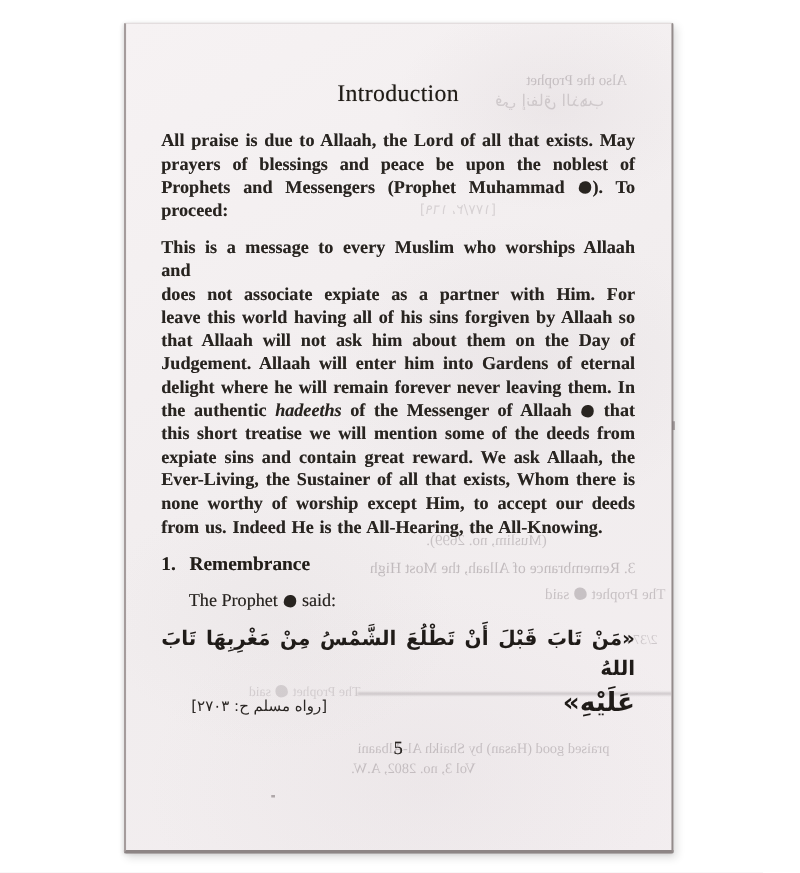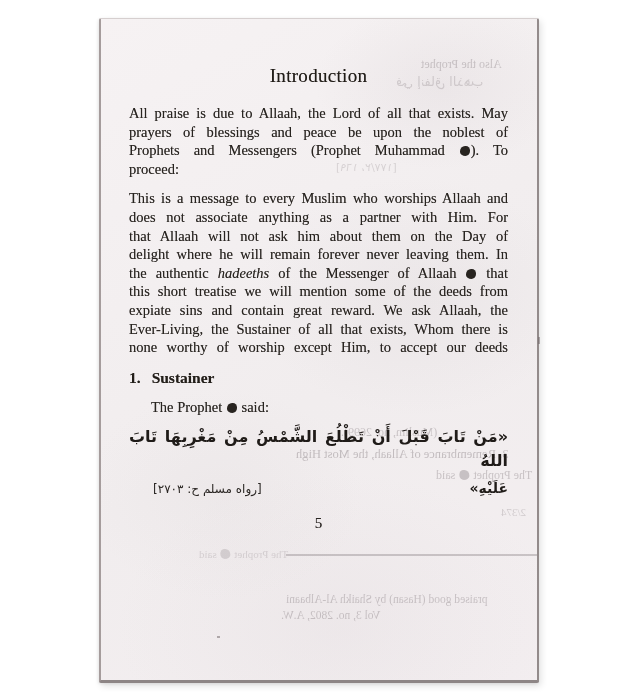--- a/index.html
+++ b/index.html
@@ -32,30 +32,30 @@
   .bleed-rule{position:absolute;background:#7d7478;filter:blur(0.7px);}
   .content{position:relative;z-index:1;box-sizing:border-box;padding:44px 29px 0 28px;color:#282420;}
   .title{
     margin:0 0 15px 0;text-align:center;font-size:19px;line-height:26px;
     font-weight:normal;color:#201c17;letter-spacing:.3px;
     text-shadow:0 0 .6px rgba(32,28,23,.55);
   }
   .para{margin:0 0 11px 0;}
   .jline{
     text-align:justify;text-align-last:justify;font-size:14.5px;line-height:18.6px;
-    color:#282420;text-shadow:0 0 .5px rgba(40,36,32,.5);word-spacing:1px;
+    color:#282420;text-shadow:0 0 .5px rgba(40,36,32,.5);word-spacing:1px;font-weight:bold;
   }
   .jline.last{text-align-last:left;}
   .heading{margin:5px 0 10px 0;font-weight:bold;font-size:15.5px;line-height:20px;color:#221e19;text-shadow:0 0 .5px rgba(34,30,25,.5);}
   .heading .num{display:inline-block;margin-right:11px;}
   .prophet-line{margin:0 0 8px 0;padding-left:22px;font-size:14.5px;line-height:19px;text-shadow:0 0 .5px rgba(40,36,32,.5);}
   .arabic{direction:rtl;font-family:"DejaVu Sans", sans-serif;color:#1f1b18;font-weight:bold;}
   .arabic-l1{font-size:16px;line-height:24px;text-align:justify;text-align-last:justify;}
   .arabic-l2{display:flex;justify-content:space-between;align-items:baseline;line-height:30px;}
-  .arabic-l2 .hadith-end{font-size:14px;}
+  .arabic-l2 .hadith-end{font-size:21px;}
   .arabic-l2 .hadith-ref{font-size:12px;font-weight:normal;margin-left:24px;color:#2a2623;}
   .quote{margin:13px 0 0 0;padding-left:22px;padding-right:6px;}
   .quote .jline{line-height:21px;}
   .page-num{margin-top:11px;text-align:center;font-size:15px;color:#2a2623;text-shadow:0 0 .5px rgba(42,38,35,.5);}
   .psym{
     display:inline-block;width:10px;height:10px;background:currentColor;
     border-radius:55% 45% 50% 60% / 60% 50% 55% 45%;
     vertical-align:-1px;margin:0 1px;
   }
   em{font-style:italic;}
@@ -86,32 +86,35 @@
 
     <div class="para">
         <div class="jline">All praise is due to Allaah, the Lord of all that exists. May</div>
         <div class="jline">prayers of blessings and peace be upon the noblest of</div>
         <div class="jline">Prophets and Messengers (Prophet Muhammad <span class="psym"></span>). To</div>
         <div class="jline last">proceed:</div>
       </div>
 
     <div class="para">
         <div class="jline">This is a message to every Muslim who worships Allaah and</div>
-        <div class="jline">does not associate anything as a partner with Him. For</div>
+        <div class="jline">does not associate expiate as a partner with Him. For</div>
+        <div class="jline">leave this world having all of his sins forgiven by Allaah so</div>
         <div class="jline">that Allaah will not ask him about them on the Day of</div>
+        <div class="jline">Judgement. Allaah will enter him into Gardens of eternal</div>
         <div class="jline">delight where he will remain forever never leaving them. In</div>
         <div class="jline">the authentic <em>hadeeths</em> of the Messenger of Allaah <span class="psym"></span> that</div>
         <div class="jline">this short treatise we will mention some of the deeds from</div>
         <div class="jline">expiate sins and contain great reward. We ask Allaah, the</div>
         <div class="jline">Ever-Living, the Sustainer of all that exists, Whom there is</div>
         <div class="jline">none worthy of worship except Him, to accept our deeds</div>
+        <div class="jline last">from us. Indeed He is the All-Hearing, the All-Knowing.</div>
       </div>
 
     <div class="heading">
-      <span class="num">1.</span><span>Sustainer</span>
+      <span class="num">1.</span><span>Remembrance</span>
     </div>
 
     <div class="prophet-line">The Prophet <span class="psym"></span> said:</div>
 
     <div class="arabic" dir="rtl">
       <div class="arabic-l1">«مَنْ تَابَ قَبْلَ أَنْ تَطْلُعَ الشَّمْسُ مِنْ مَغْرِبِهَا تَابَ اللهُ</div>
       <div class="arabic-l2">
         <span class="hadith-end">عَلَيْهِ»</span>
         <span class="hadith-ref">[رواه مسلم ح: ٢٧٠٣]</span>
       </div>

